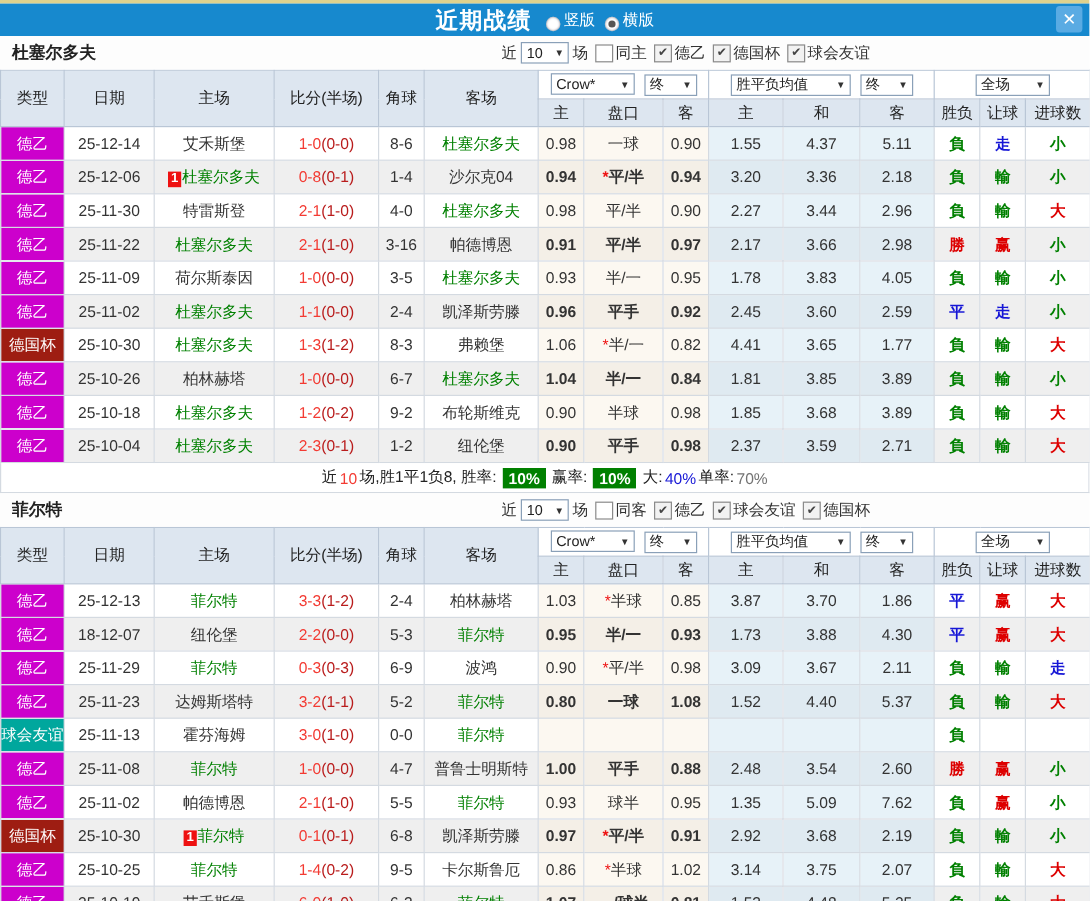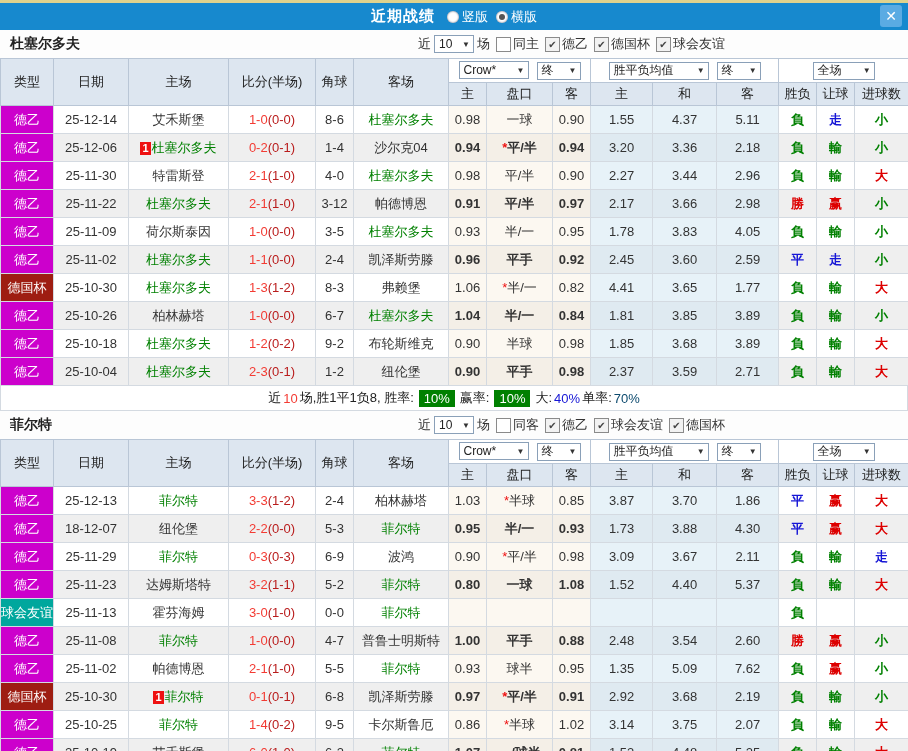--- a/index.html
+++ b/index.html
@@ -1,21 +1,21 @@
 <!DOCTYPE html>
 <html style="--c-topbar: #1789ce; --c-strip: #dfd28d; --c-close: #5aabe3; --c-header_bg: #dde6f0; --c-header_border: #b9c6d6; --c-border: #d4dae1; --c-row_odd: #efefef; --c-odds_bg: #fcf8f1; --c-odds_bg_alt: #f4efe7; --c-avg_bg: #e7f2f8; --c-avg_bg_alt: #dfeaf1; --c-focus: #008000; --c-score: #f33b33; --c-res_red: #dd0000; --c-res_green: #008000; --c-res_blue: #1616d6; --c-badge_green: #008000; --c-badge_red: #ee1111;"><head>
 <meta charset="utf-8">
 <style>
   html,body{margin:0;padding:0;background:#fff;}
   body{width:908px;height:751px;overflow:hidden;font-family:"Liberation Sans","DejaVu Sans",sans-serif;}
   .win{width:908px;height:751px;position:relative;background:#fff;}
   .topstrip{height:3px;background:var(--c-strip,#dfd28d);}
   .topbar{height:27px;background:var(--c-topbar,#1789ce);position:relative;display:flex;align-items:center;justify-content:center;}
-  .title{color:#fff;font-weight:bold;font-size:15px;letter-spacing:1px;}
-  .radios{display:inline-flex;align-items:center;margin-left:4px;color:#fff;font-size:13px;}
+  .title{color:#fff;font-weight:bold;font-size:19px;letter-spacing:1px;}
+  .radios{display:inline-flex;align-items:flex-end;margin-left:4px;color:#fff;font-size:13px;}
   .radio{display:inline-block;width:12px;height:12px;border-radius:50%;background:#fff;box-shadow:inset 0 0 2px #667;margin:0 3px 0 8px;position:relative;vertical-align:-2px;}
   .radio.checked::after{content:"";position:absolute;left:3px;top:3px;width:6px;height:6px;border-radius:50%;background:#555;}
   .close{position:absolute;right:6px;top:2px;width:22px;height:22px;background:var(--c-close,#5aabe3);color:#fff;font-weight:bold;font-size:14px;line-height:22px;text-align:center;border-radius:3px;cursor:pointer;}
   .sec-header{height:28px;position:relative;display:flex;align-items:center;background:#fdfdfd;}
   .team{font-weight:bold;font-size:14px;color:#222;padding-left:10px;}
   .controls{position:absolute;left:418px;top:0;height:28px;display:flex;align-items:center;font-size:13px;color:#333;white-space:nowrap;}
   .controls .sel{margin:0 3px;}
   .cb{display:inline-flex;width:13px;height:13px;border:1px solid #8a8a8a;background:#fff;margin:0 2px 0 6px;align-items:center;justify-content:center;font-size:10px;color:#444;vertical-align:-2px;}
   .cb.checked{background:#f2f2f2;}
   .sel{display:inline-flex;align-items:center;justify-content:space-between;border:1px solid #8aa0b8;background:#fff;height:18px;padding:0 3px 0 4px;font-size:12px;color:#222;box-sizing:border-box;cursor:pointer;}
@@ -36,21 +36,21 @@
   .focus{color:var(--c-focus,#008000);}
   .scoremain{color:var(--c-score,#f33b33);}
   .half{color:#b91c1c;text-align:right;}
   .num1{display:inline-block;background:var(--c-badge_red,#ee1111);color:#fff;font-size:11px;line-height:13px;padding:0 2px;margin-right:1px;font-weight:bold;}
   .res{font-weight:bold;}
   .res.red{color:var(--c-res_red,#dd0000);}
   .res.green{color:var(--c-res_green,#008000);}
   .res.blue{color:var(--c-res_blue,#1616d6);}
   .summary{height:24px;border:1px solid var(--c-border,#d4dae1);border-top:none;display:flex;align-items:center;justify-content:center;font-size:13px;color:#222;background:#fff;}
   .summary .seg{margin:0 1px;}
-  .summary .badge{background:var(--c-badge_green,#008000);color:#fff;padding:1px 5px;margin:0 4px;font-weight:normal;}
+  .summary .badge{background:var(--c-badge_green,#008000);color:#fff;padding:1px 5px;margin:0 4px;font-weight:bold;}
   .hstar{color:#ee1111;}
 </style>
 </head>
 <body>
 
 <div class="win">
   <div class="topstrip"></div>
   <div class="topbar">
     <span class="title">近期战绩</span>
     <span class="radios" id="radios">
@@ -153,21 +153,21 @@
           <td class="col-avg">4.37</td>
           <td class="col-avg">5.11</td>
           <td class="res green">負</td>
           <td class="res blue">走</td>
           <td class="res green">小</td>
         </tr>
         <tr class="odd">
           <td class="league" style="background: rgb(204, 0, 204);">德乙</td>
           <td>25-12-06</td>
           <td><span class="num1">1</span><span class="focus">杜塞尔多夫</span></td>
-          <td><span class="scoremain">0-2</span><span class="half">(0-1)</span></td>
+          <td><span class="scoremain">0-8</span><span class="half">(0-1)</span></td>
           <td>1-4</td>
           <td><span>沙尔克04</span></td>
           <td class="col-odds">0.94</td>
           <td class="col-odds"><span class="hstar">*</span><span>平/半</span></td>
           <td class="col-odds">0.94</td>
           <td class="col-avg">3.20</td>
           <td class="col-avg">3.36</td>
           <td class="col-avg">2.18</td>
           <td class="res green">負</td>
           <td class="res green">輸</td>
@@ -188,21 +188,21 @@
           <td class="col-avg">2.96</td>
           <td class="res green">負</td>
           <td class="res green">輸</td>
           <td class="res red">大</td>
         </tr>
         <tr class="odd">
           <td class="league" style="background: rgb(204, 0, 204);">德乙</td>
           <td>25-11-22</td>
           <td><span class="focus">杜塞尔多夫</span></td>
           <td><span class="scoremain">2-1</span><span class="half">(1-0)</span></td>
-          <td>3-12</td>
+          <td>3-16</td>
           <td><span>帕德博恩</span></td>
           <td class="col-odds">0.91</td>
           <td class="col-odds">平/半</td>
           <td class="col-odds">0.97</td>
           <td class="col-avg">2.17</td>
           <td class="col-avg">3.66</td>
           <td class="col-avg">2.98</td>
           <td class="res red">勝</td>
           <td class="res red">赢</td>
           <td class="res green">小</td>
@@ -314,21 +314,21 @@
   <div class="summary" id="summary-0">
       <span class="seg">近</span>
       <span class="seg" style="color: rgb(243, 59, 51);">10</span>
       <span class="seg">场,胜1平1负8, 胜率:</span>
       <span class="seg badge">10%</span>
       <span class="seg">赢率:</span>
       <span class="seg badge">10%</span>
       <span class="seg">大:</span>
       <span class="seg" style="color: rgb(22, 22, 214);">40%</span>
       <span class="seg"> 单率:</span>
-      <span class="seg" style="color: #0c4a6e;">70%</span>
+      <span class="seg" style="color: #737373;">70%</span>
     </div>
 
   <div class="sec-header">
     <span class="team">菲尔特</span>
     <span class="controls" id="controls-1">
         <span>近</span>
         <span class="sel" style="width: 40px;">
           <span>10</span>
           <span class="arr">▼</span>
         </span>

